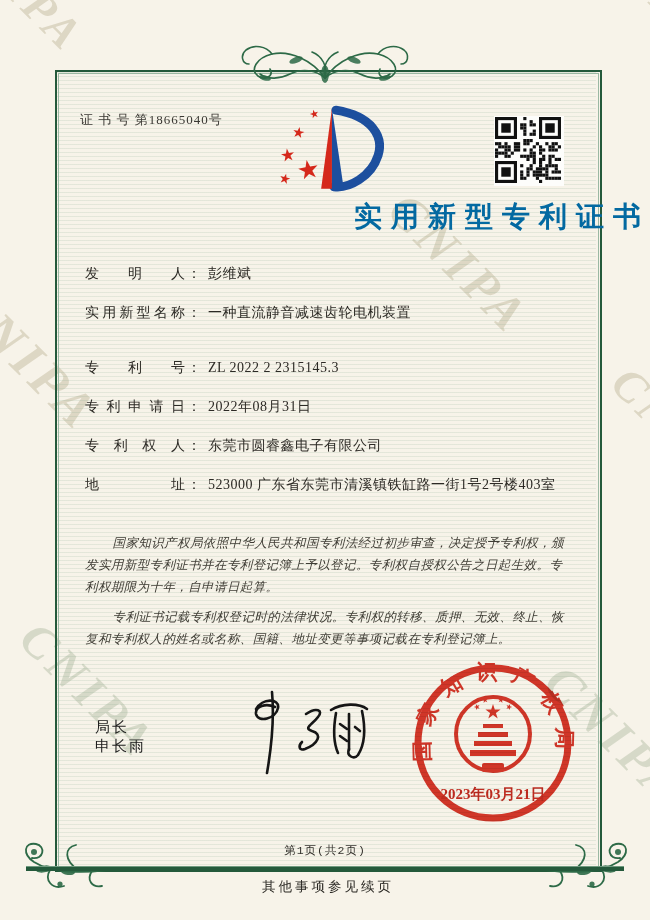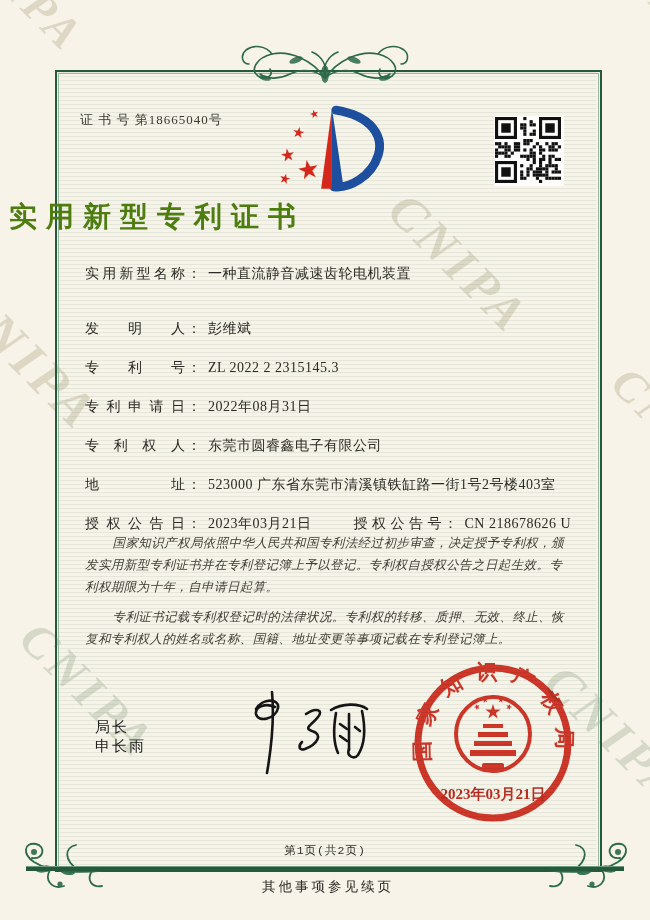--- a/index.html
+++ b/index.html
@@ -22,22 +22,22 @@
   .frame{position:absolute;left:55px;top:70px;width:543px;height:798px;border:2px solid #24593b;}
   .frame::after{content:"";position:absolute;inset:1px;border:1px solid #9bb8a3;}
   .baseline{position:absolute;left:26px;top:866px;width:598px;height:4px;background:#24593b;border-top:1px solid #6f9b80;}
   .ornament{position:absolute;left:232px;top:34px;}
   .cornerfl{position:absolute;top:840px;}
   .cfl{left:16px;} .cfr{left:544px;transform:scaleX(-1);}
   
   .cert-no{position:absolute;left:80px;top:111px;font-size:13px;letter-spacing:1px;color:#3a3833;}
   .logo{position:absolute;left:276px;top:101px;}
   .qr{position:absolute;left:494px;top:116px;width:68px;height:68px;background:#fdfdfb;padding:1px;}
-  .title{position:absolute;left:0;right:0;top:198px;text-align:left;font-size:28px;font-weight:bold;
-         letter-spacing:9px;color:#4d7c0f;text-indent:9px;}
+  .title{position:absolute;left:0;right:0;top:198px;text-align:right;font-size:28px;font-weight:bold;
+         letter-spacing:9px;color:#0369a1;text-indent:9px;}
   
   .fields{position:absolute;left:85px;top:264px;width:490px;font-size:14px;color:#2c2a25;}
   .frow{line-height:20px;margin-bottom:19px;white-space:nowrap;}
   .frow.first{margin-bottom:35px;white-space:normal;}
   .flabel{display:inline-block;width:100px;text-align:justify;text-align-last:justify;vertical-align:top;}
   .fcolon{display:inline-block;margin:0 7px 0 2px;}
   .fvalue{letter-spacing:.5px;}
   .g2{margin-left:42px;width:88px;}
   
   .paras{position:absolute;left:85px;top:533px;width:482px;font-size:12.5px;line-height:1.75;
@@ -264,40 +264,37 @@
         <rect x="46.5" y="3.1" width="15.5" height="15.5" fill="#fdfdfb"></rect>
         <rect x="49.6" y="6.2" width="9.3" height="9.3" fill="#111"></rect>
         <rect x="0" y="43.4" width="21.7" height="21.7" fill="#111"></rect>
         <rect x="3.1" y="46.5" width="15.5" height="15.5" fill="#fdfdfb"></rect>
         <rect x="6.2" y="49.6" width="9.3" height="9.3" fill="#111"></rect>
       </svg></div>
 
   <div class="title">实用新型专利证书</div>
 
   <div class="fields">
+    <div class="frow">
+      <span class="flabel">发明人</span><span class="fcolon">：</span><span class="fvalue">彭维斌</span>
+    </div>
     <div class="frow first">
       <span class="flabel">实用新型名称</span><span class="fcolon">：</span><span class="fvalue">一种直流静音减速齿轮电机装置</span>
     </div>
     <div class="frow">
-      <span class="flabel">发明人</span><span class="fcolon">：</span><span class="fvalue">彭维斌</span>
-    </div>
-    <div class="frow">
       <span class="flabel">专利号</span><span class="fcolon">：</span><span class="fvalue">ZL 2022 2 2315145.3</span>
     </div>
     <div class="frow">
       <span class="flabel">专利申请日</span><span class="fcolon">：</span><span class="fvalue">2022年08月31日</span>
     </div>
     <div class="frow">
       <span class="flabel">专利权人</span><span class="fcolon">：</span><span class="fvalue">东莞市圆睿鑫电子有限公司</span>
     </div>
     <div class="frow">
       <span class="flabel">地址</span><span class="fcolon">：</span><span class="fvalue">523000 广东省东莞市清溪镇铁缸路一街1号2号楼403室</span>
-    </div>
-    <div class="frow">
-      <span class="flabel">授权公告日</span><span class="fcolon">：</span><span class="fvalue">2023年03月21日</span><span class="flabel g2">授权公告号</span><span class="fcolon">：</span><span class="fvalue">CN 218678626 U</span>
     </div>
   </div>
 
   <div class="paras">
     <p>国家知识产权局依照中华人民共和国专利法经过初步审查，决定授予专利权，颁发实用新型专利证书并在专利登记簿上予以登记。专利权自授权公告之日起生效。专利权期限为十年，自申请日起算。</p>
     <p>专利证书记载专利权登记时的法律状况。专利权的转移、质押、无效、终止、恢复和专利权人的姓名或名称、国籍、地址变更等事项记载在专利登记簿上。</p>
   </div>
 
   <div class="sig-block">
     <div>局长</div>

